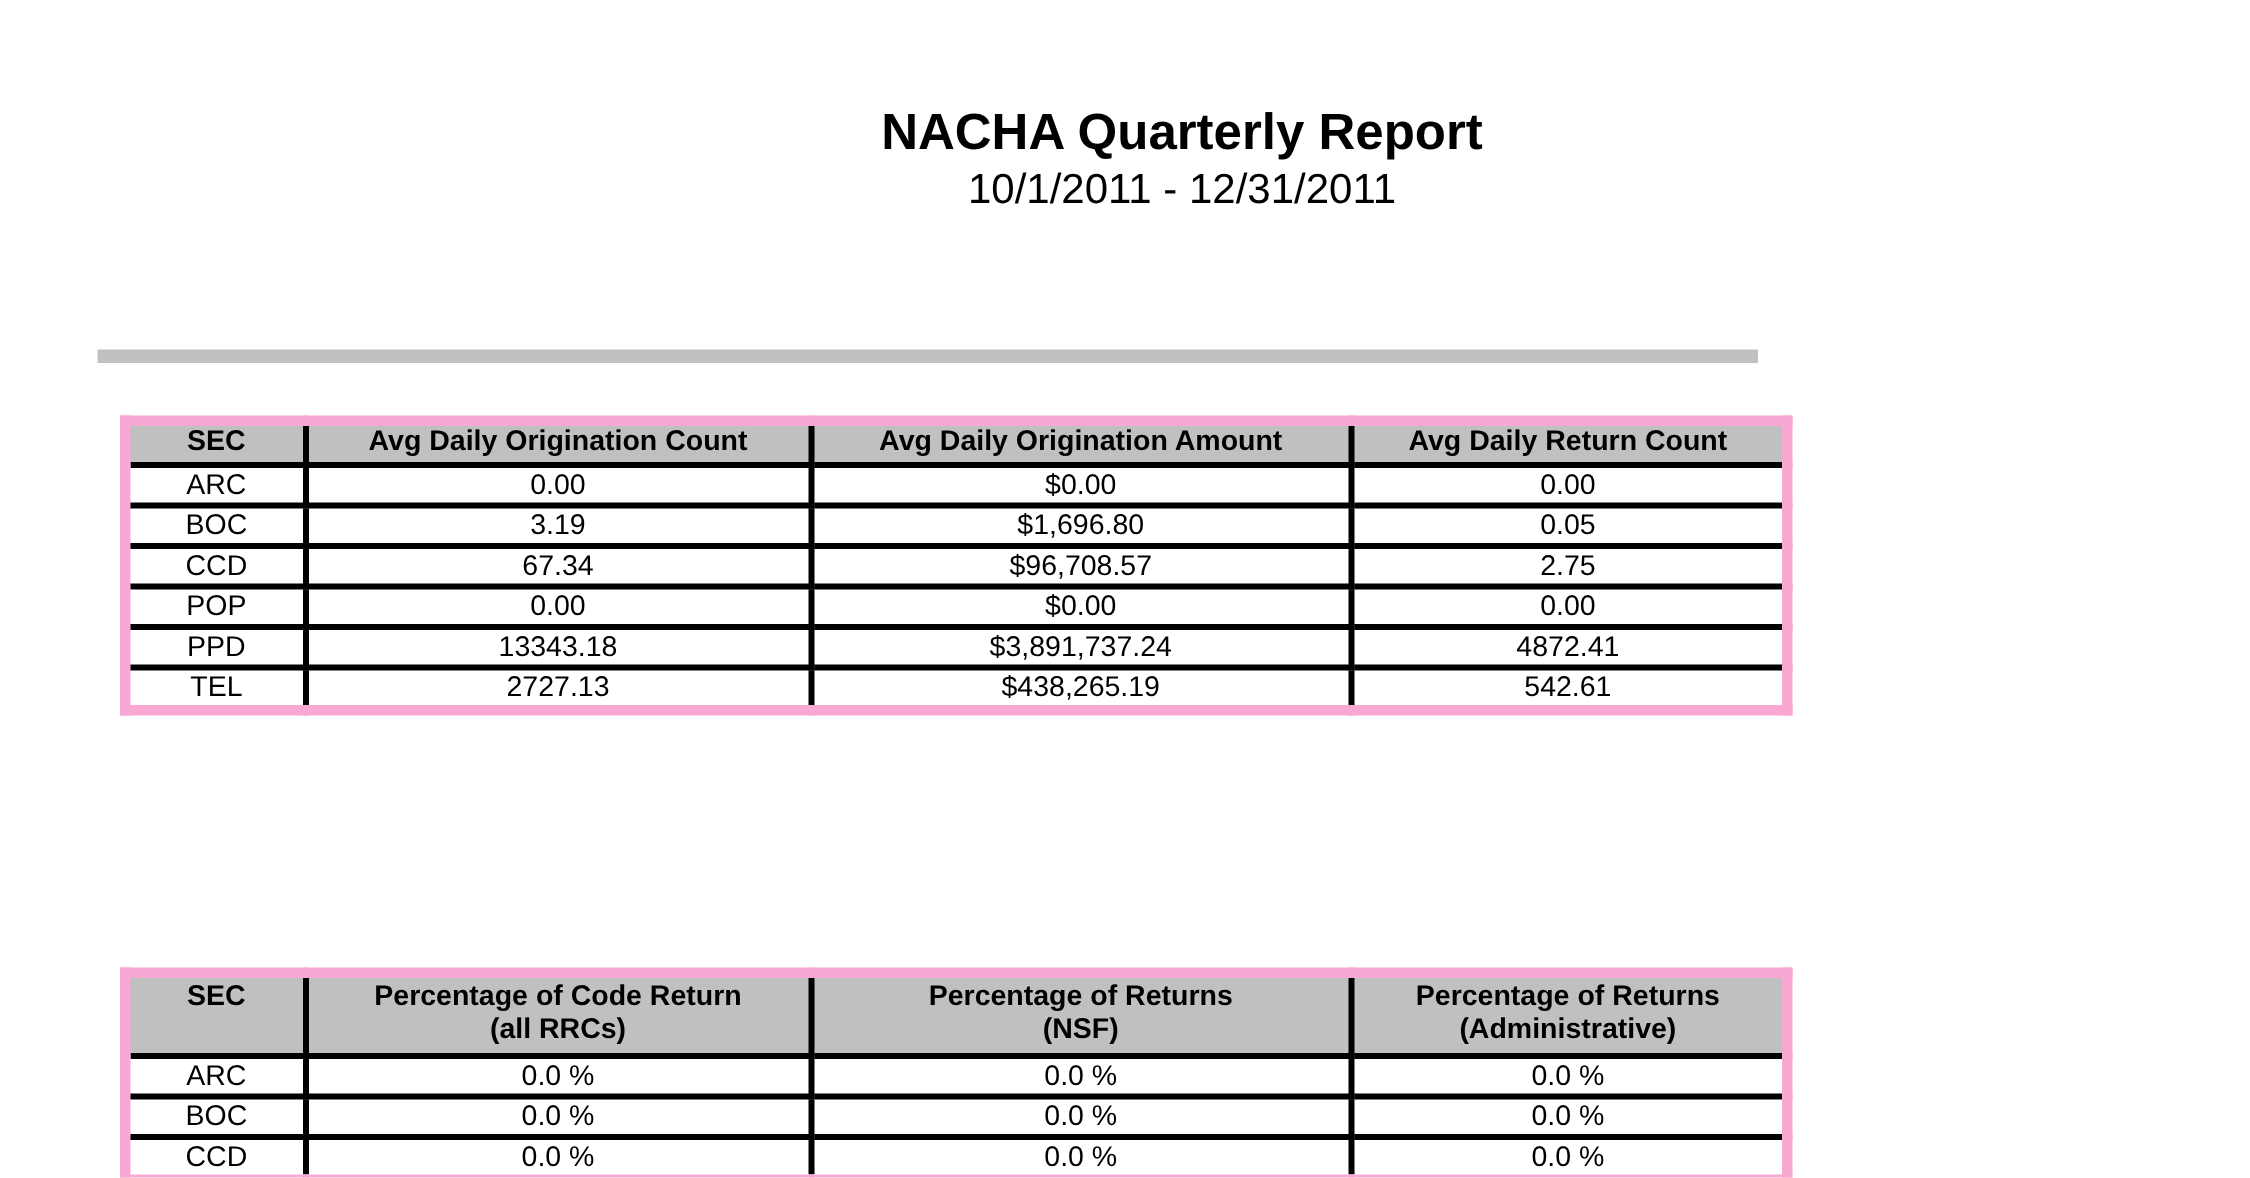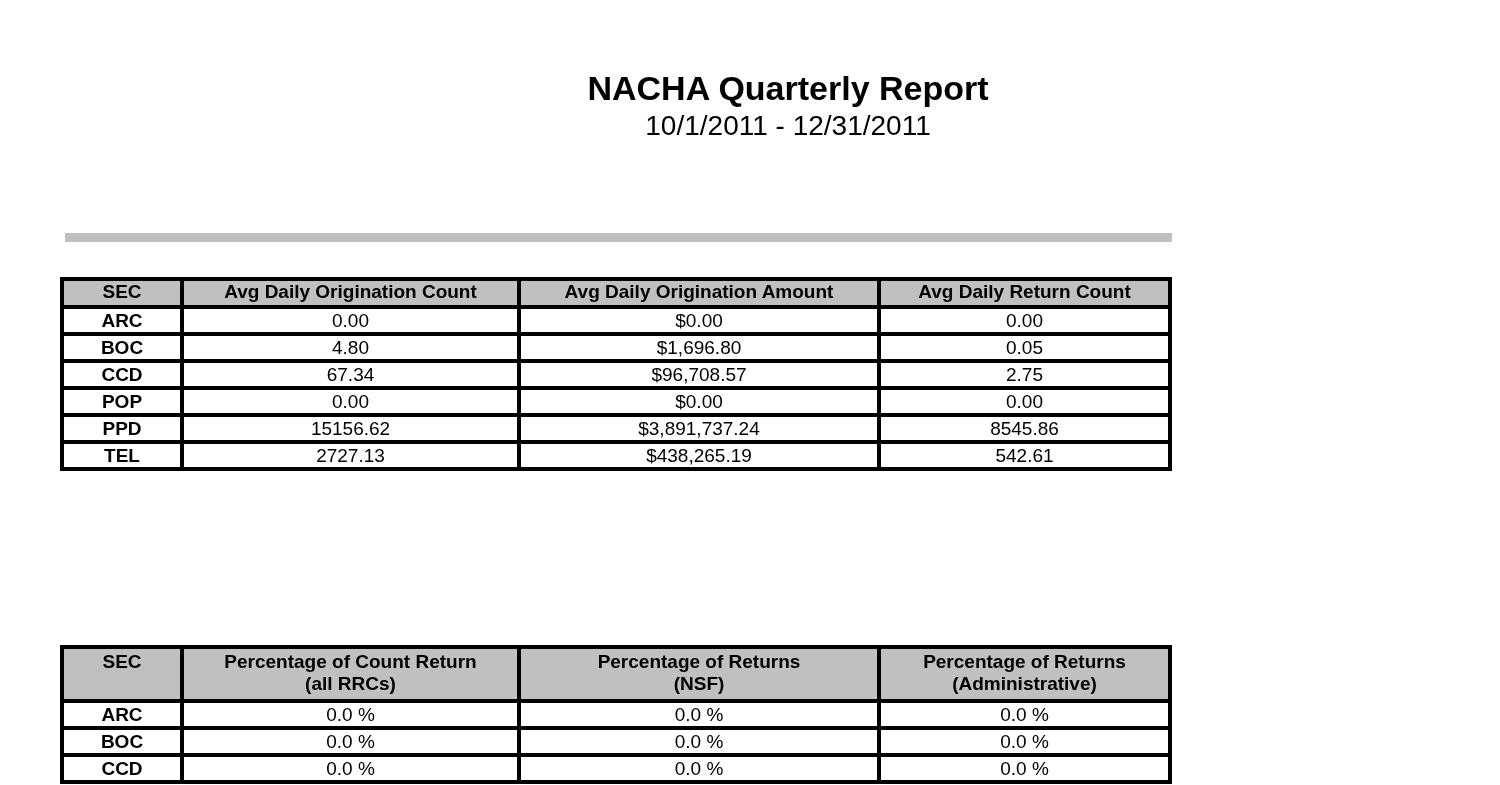--- a/index.html
+++ b/index.html
@@ -36,40 +36,40 @@
     .rule {
       position: absolute;
       left: 65px;
       top: 233px;
       width: 1107px;
       height: 9px;
       background: #c0c0c0;
     }
     table.report {
       position: absolute;
-      left: 60px;
+      left: 80px;
       width: 1108px;
       border-collapse: collapse;
       table-layout: fixed;
-      border: 4px solid #f9a8d4;
+      border: 7px solid #f9a8d4;
     }
     table.report th, table.report td {
       border: 4px solid #000;
       text-align: center;
       padding: 0;
       font-size: 19px;
       line-height: 22px;
     }
     table.report th {
       background: #c0c0c0;
       font-weight: bold;
       vertical-align: top;
     }
     table.report td.sec {
-      font-weight: bold;
+      font-weight: normal;
     }
     #table1 { top: 277px; }
     #table1 th { height: 24px; }
     #table1 td { height: 23px; }
     #table2 { top: 645px; }
     #table2 th { height: 48px; padding-top: 2px; }
     #table2 td { height: 23px; }
     col.c-sec { width: 120px; }
     col.c-a { width: 337px; }
     col.c-b { width: 360px; }
@@ -102,41 +102,41 @@
   </thead>
   <tbody>
     <tr>
       <td class="sec">ARC</td>
       <td>0.00</td>
       <td>$0.00</td>
       <td>0.00</td>
     </tr>
     <tr>
       <td class="sec">BOC</td>
-      <td>4.80</td>
+      <td>3.19</td>
       <td>$1,696.80</td>
       <td>0.05</td>
     </tr>
     <tr>
       <td class="sec">CCD</td>
       <td>67.34</td>
       <td>$96,708.57</td>
       <td>2.75</td>
     </tr>
     <tr>
       <td class="sec">POP</td>
       <td>0.00</td>
       <td>$0.00</td>
       <td>0.00</td>
     </tr>
     <tr>
       <td class="sec">PPD</td>
-      <td>15156.62</td>
+      <td>13343.18</td>
       <td>$3,891,737.24</td>
-      <td>8545.86</td>
+      <td>4872.41</td>
     </tr>
     <tr>
       <td class="sec">TEL</td>
       <td>2727.13</td>
       <td>$438,265.19</td>
       <td>542.61</td>
     </tr>
   </tbody>
 </table>
 
@@ -147,21 +147,21 @@
       <col class="c-b">
       <col class="c-c">
   </colgroup>
   <thead>
     <tr>
       <th>
         <div>SEC</div>
         <div></div>
       </th>
       <th>
-        <div>Percentage of Count Return</div>
+        <div>Percentage of Code Return</div>
         <div>(all RRCs)</div>
       </th>
       <th>
         <div>Percentage of Returns</div>
         <div>(NSF)</div>
       </th>
       <th>
         <div>Percentage of Returns</div>
         <div>(Administrative)</div>
       </th>

